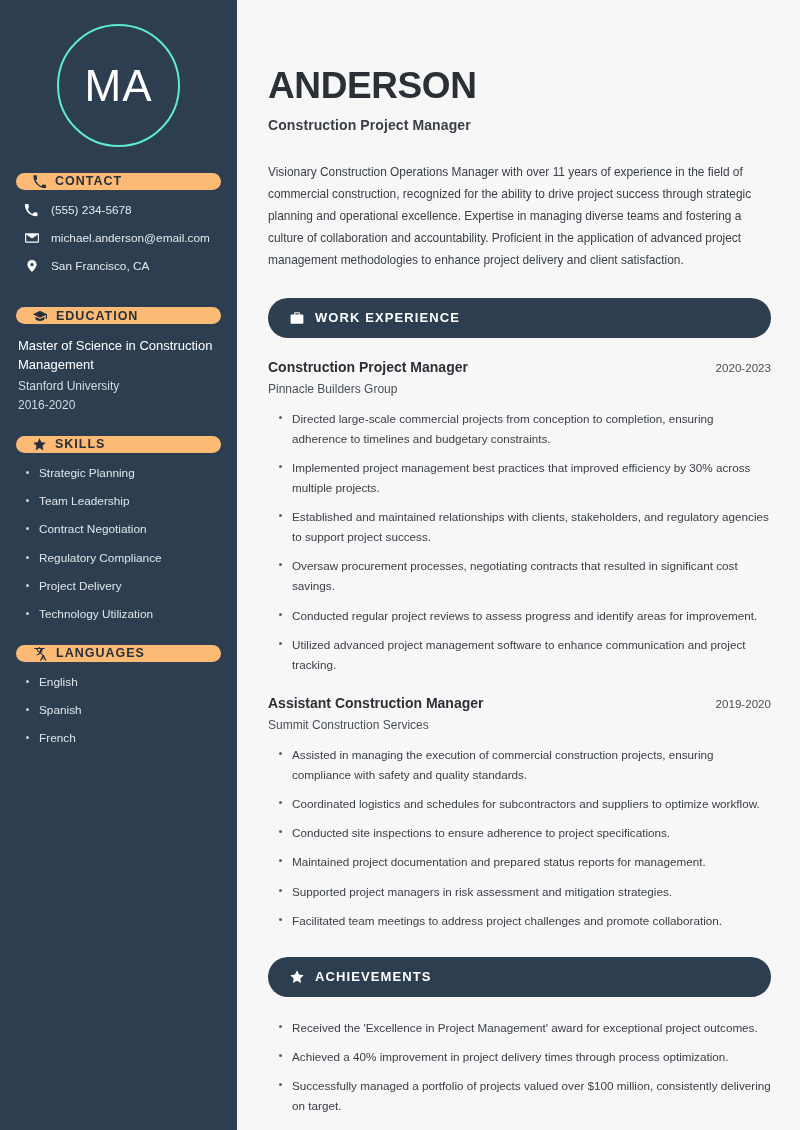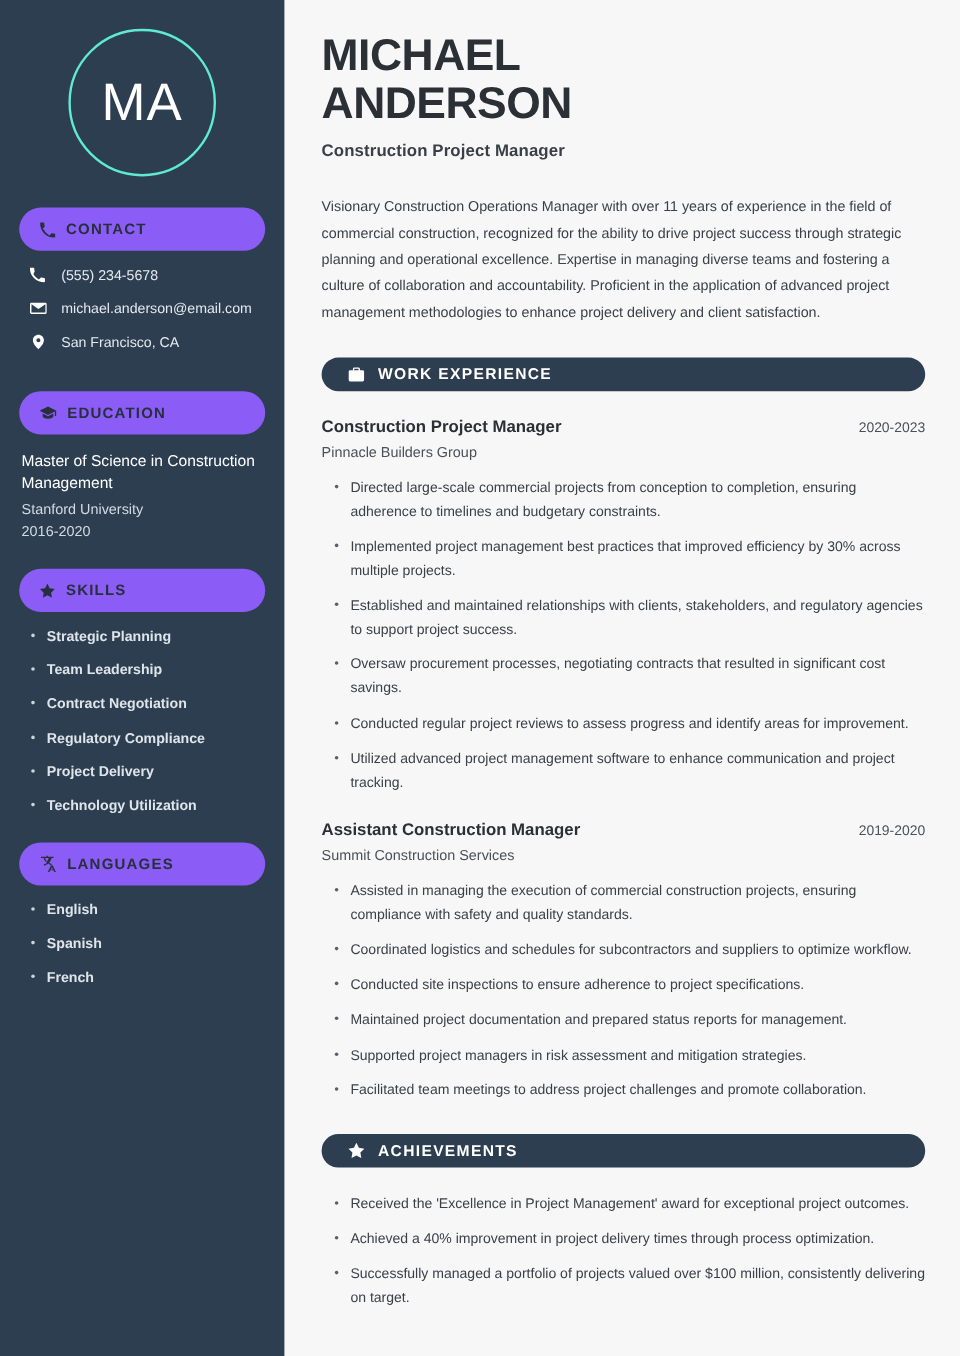--- a/index.html
+++ b/index.html
@@ -51,24 +51,24 @@
     align-items: center;
     justify-content: center;
     font-size: 44px;
     font-weight: 400;
     letter-spacing: 1px;
     color: #ffffff;
     font-family: "Liberation Sans", sans-serif;
   }
 
   .pill {
-    background: #8b5cf6;
+    background: #fdba74;
     color: #26303c;
     border-radius: 999px;
-    height: 36px;
+    height: 17px;
     display: flex;
     align-items: center;
     padding: 0 0 0 17px;
     margin-bottom: 13px;
     gap: 9px;
   }
   .pill .pill-label {
     font-size: 12.5px;
     font-weight: bold;
     letter-spacing: 1.0px;
@@ -96,21 +96,21 @@
   .edu-degree {
     font-size: 13px;
     font-weight: normal;
     line-height: 1.45;
     color: #ffffff;
     margin-bottom: 4px;
   }
   .edu-school { font-size: 12px; color: #d3dae1; margin-bottom: 5px; }
   .edu-years { font-size: 12px; color: #d3dae1; }
 
-  .side-list { list-style: none; padding-left: 10px; margin-bottom: 24px; font-weight: bold; }
+  .side-list { list-style: none; padding-left: 10px; margin-bottom: 24px; }
   .side-list li {
     font-size: 11.8px;
     color: #dfe5ea;
     margin-bottom: 14px;
     position: relative;
     padding-left: 13px;
     line-height: 1.2;
   }
   .side-list li::before {
     content: "";
@@ -149,21 +149,21 @@
     font-size: 11.9px;
     line-height: 1.86;
     color: #3b4048;
     text-align: left;
   }
 
   .sec-bar {
     background: #2d3e50;
     color: #ffffff;
     border-radius: 999px;
-    height: 28px;
+    height: 40px;
     display: flex;
     align-items: center;
     gap: 11px;
     padding-left: 22px;
     margin-top: 26px;
     margin-bottom: 21px;
   }
   .sec-bar .ico { display:flex; align-items:center; }
   .sec-bar .ico svg { display:block; fill:#ffffff; }
   .sec-bar .sec-label {
@@ -297,21 +297,21 @@
       <li>English</li>
       <li>Spanish</li>
       <li>French</li>
     </ul>
 
   </aside>
 
   <main class="main">
 
     <h1 class="name">
-      <span>MICHAEL</span><br>
+      <br>
       <span>ANDERSON</span>
     </h1>
 
     <div class="role">Construction Project Manager</div>
 
     <p class="summary">Visionary Construction Operations Manager with over 11 years of experience in the field of commercial construction, recognized for the ability to drive project success through strategic planning and operational excellence. Expertise in managing diverse teams and fostering a culture of collaboration and accountability. Proficient in the application of advanced project management methodologies to enhance project delivery and client satisfaction.</p>
 
     <div class="sec-bar">
       <span class="ico">
         <svg width="14" height="14" viewBox="0 0 24 24">

